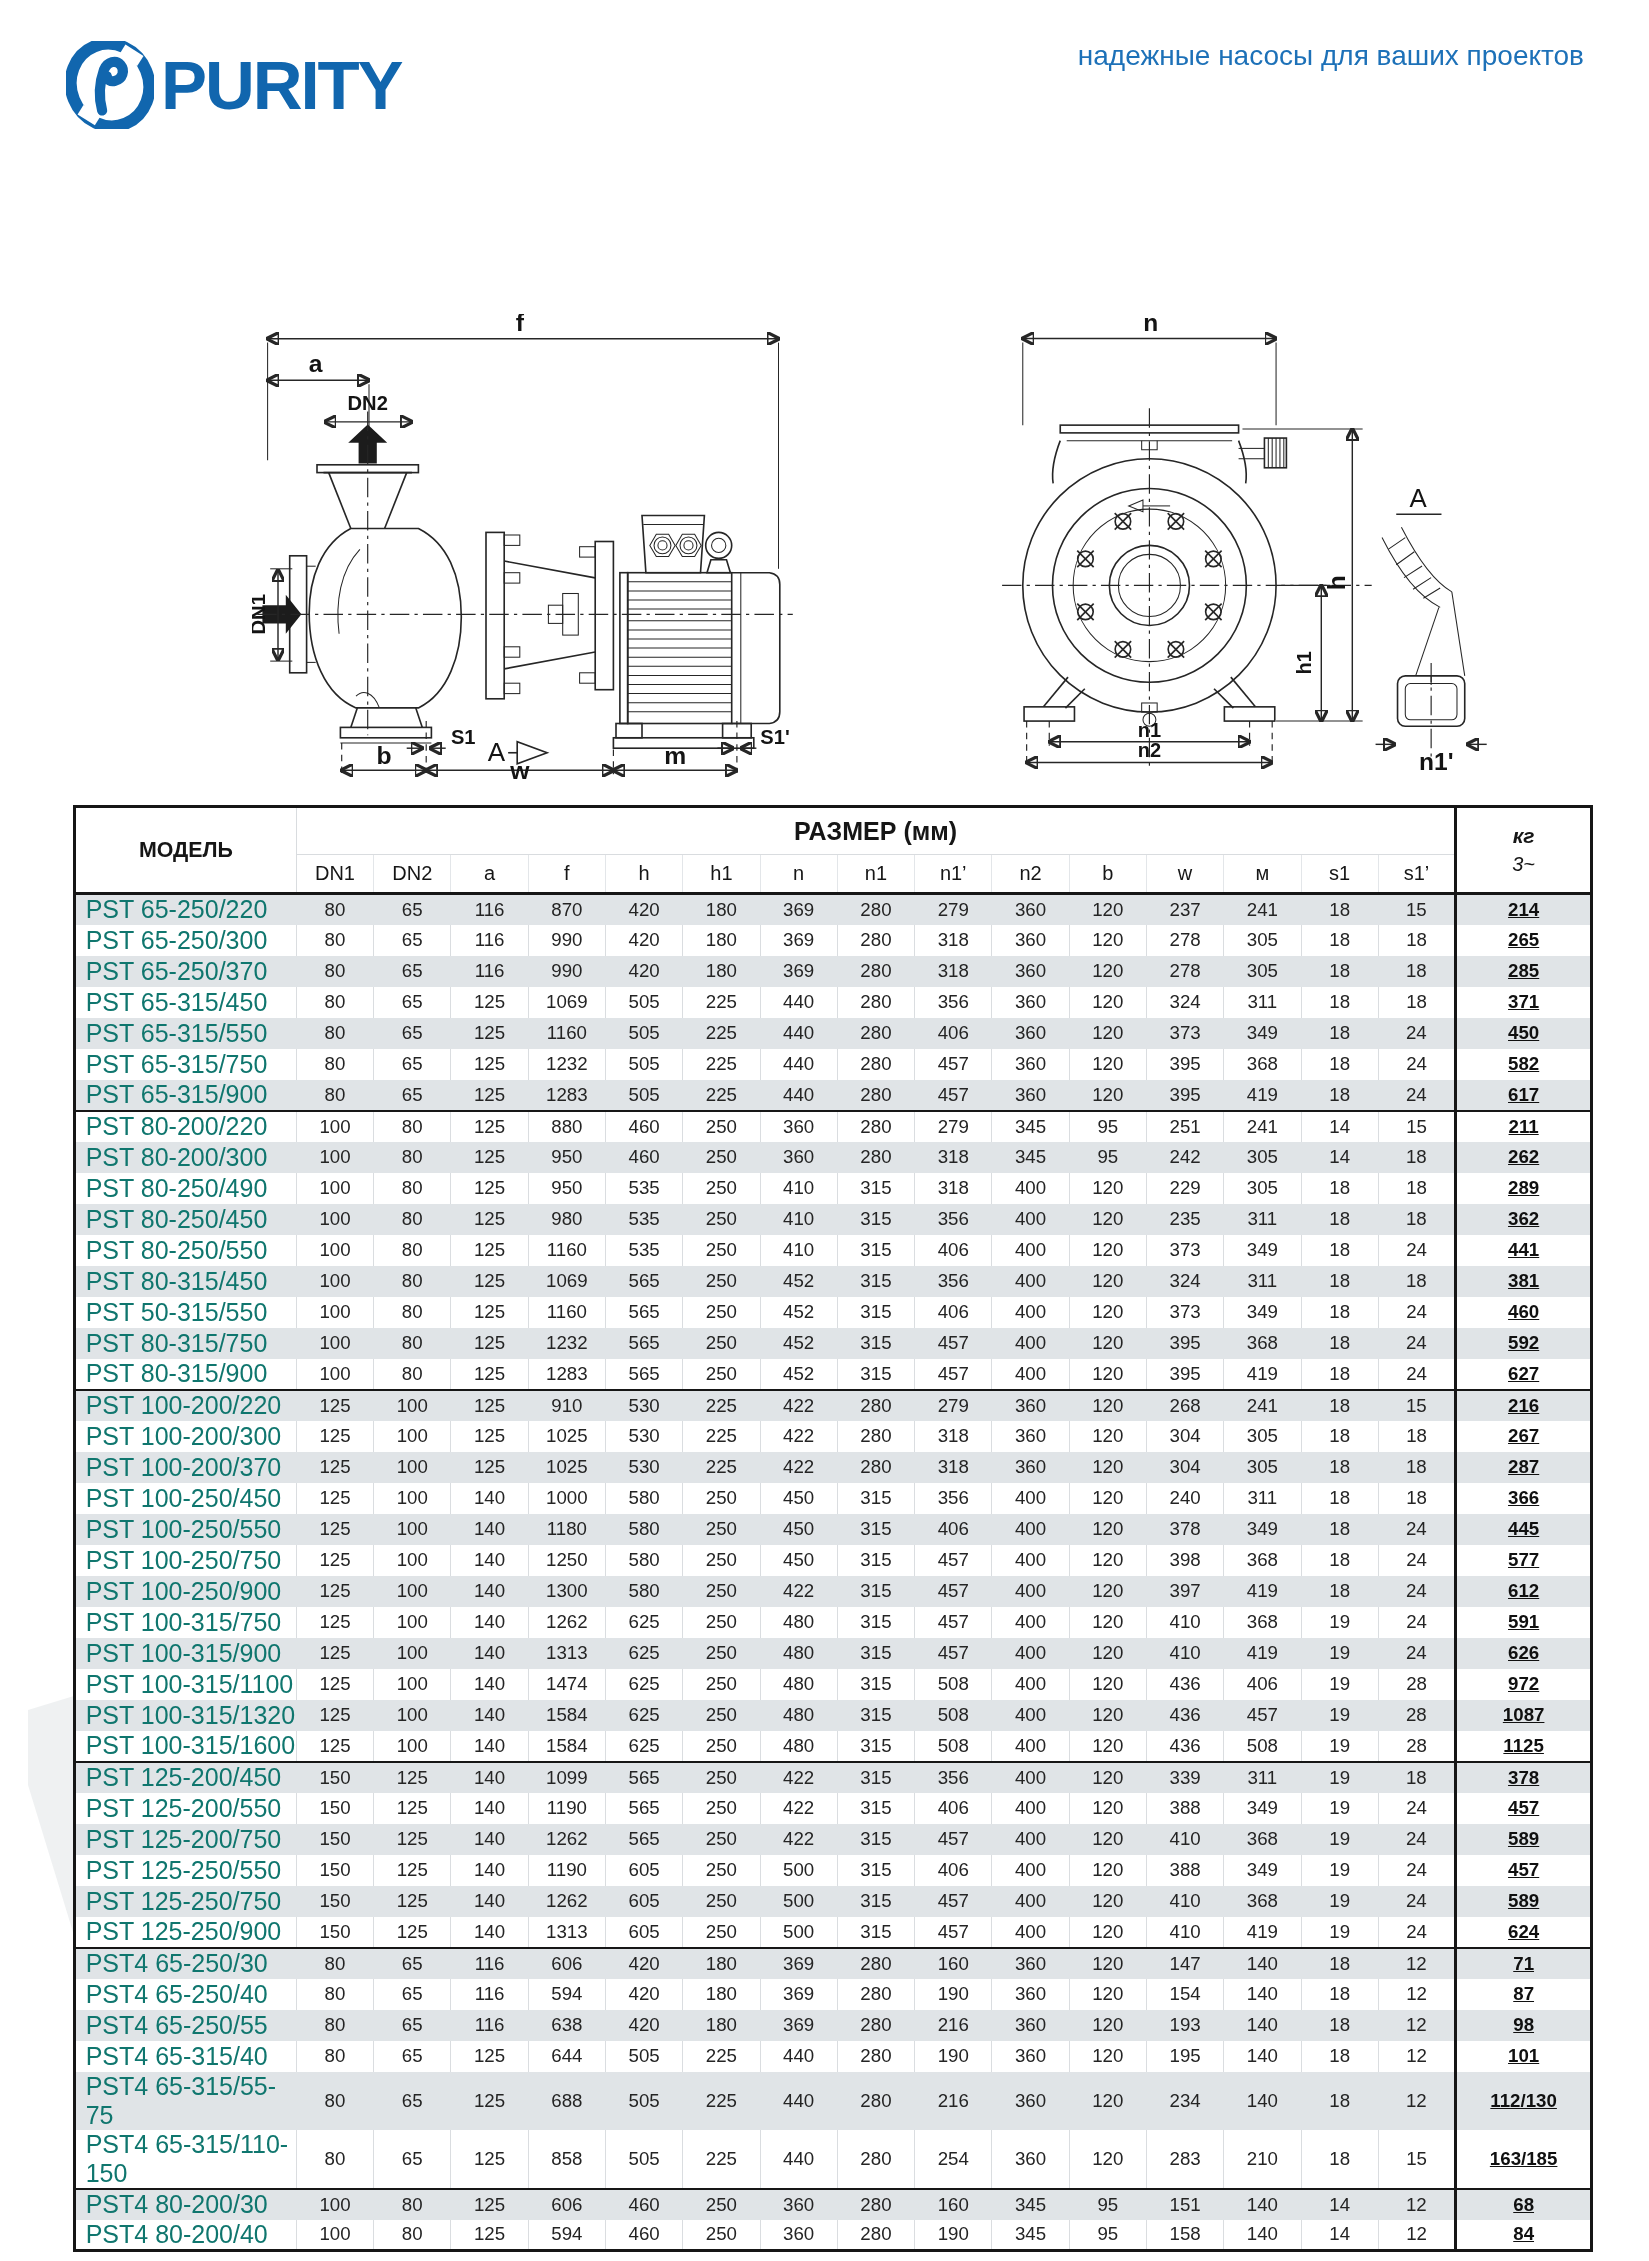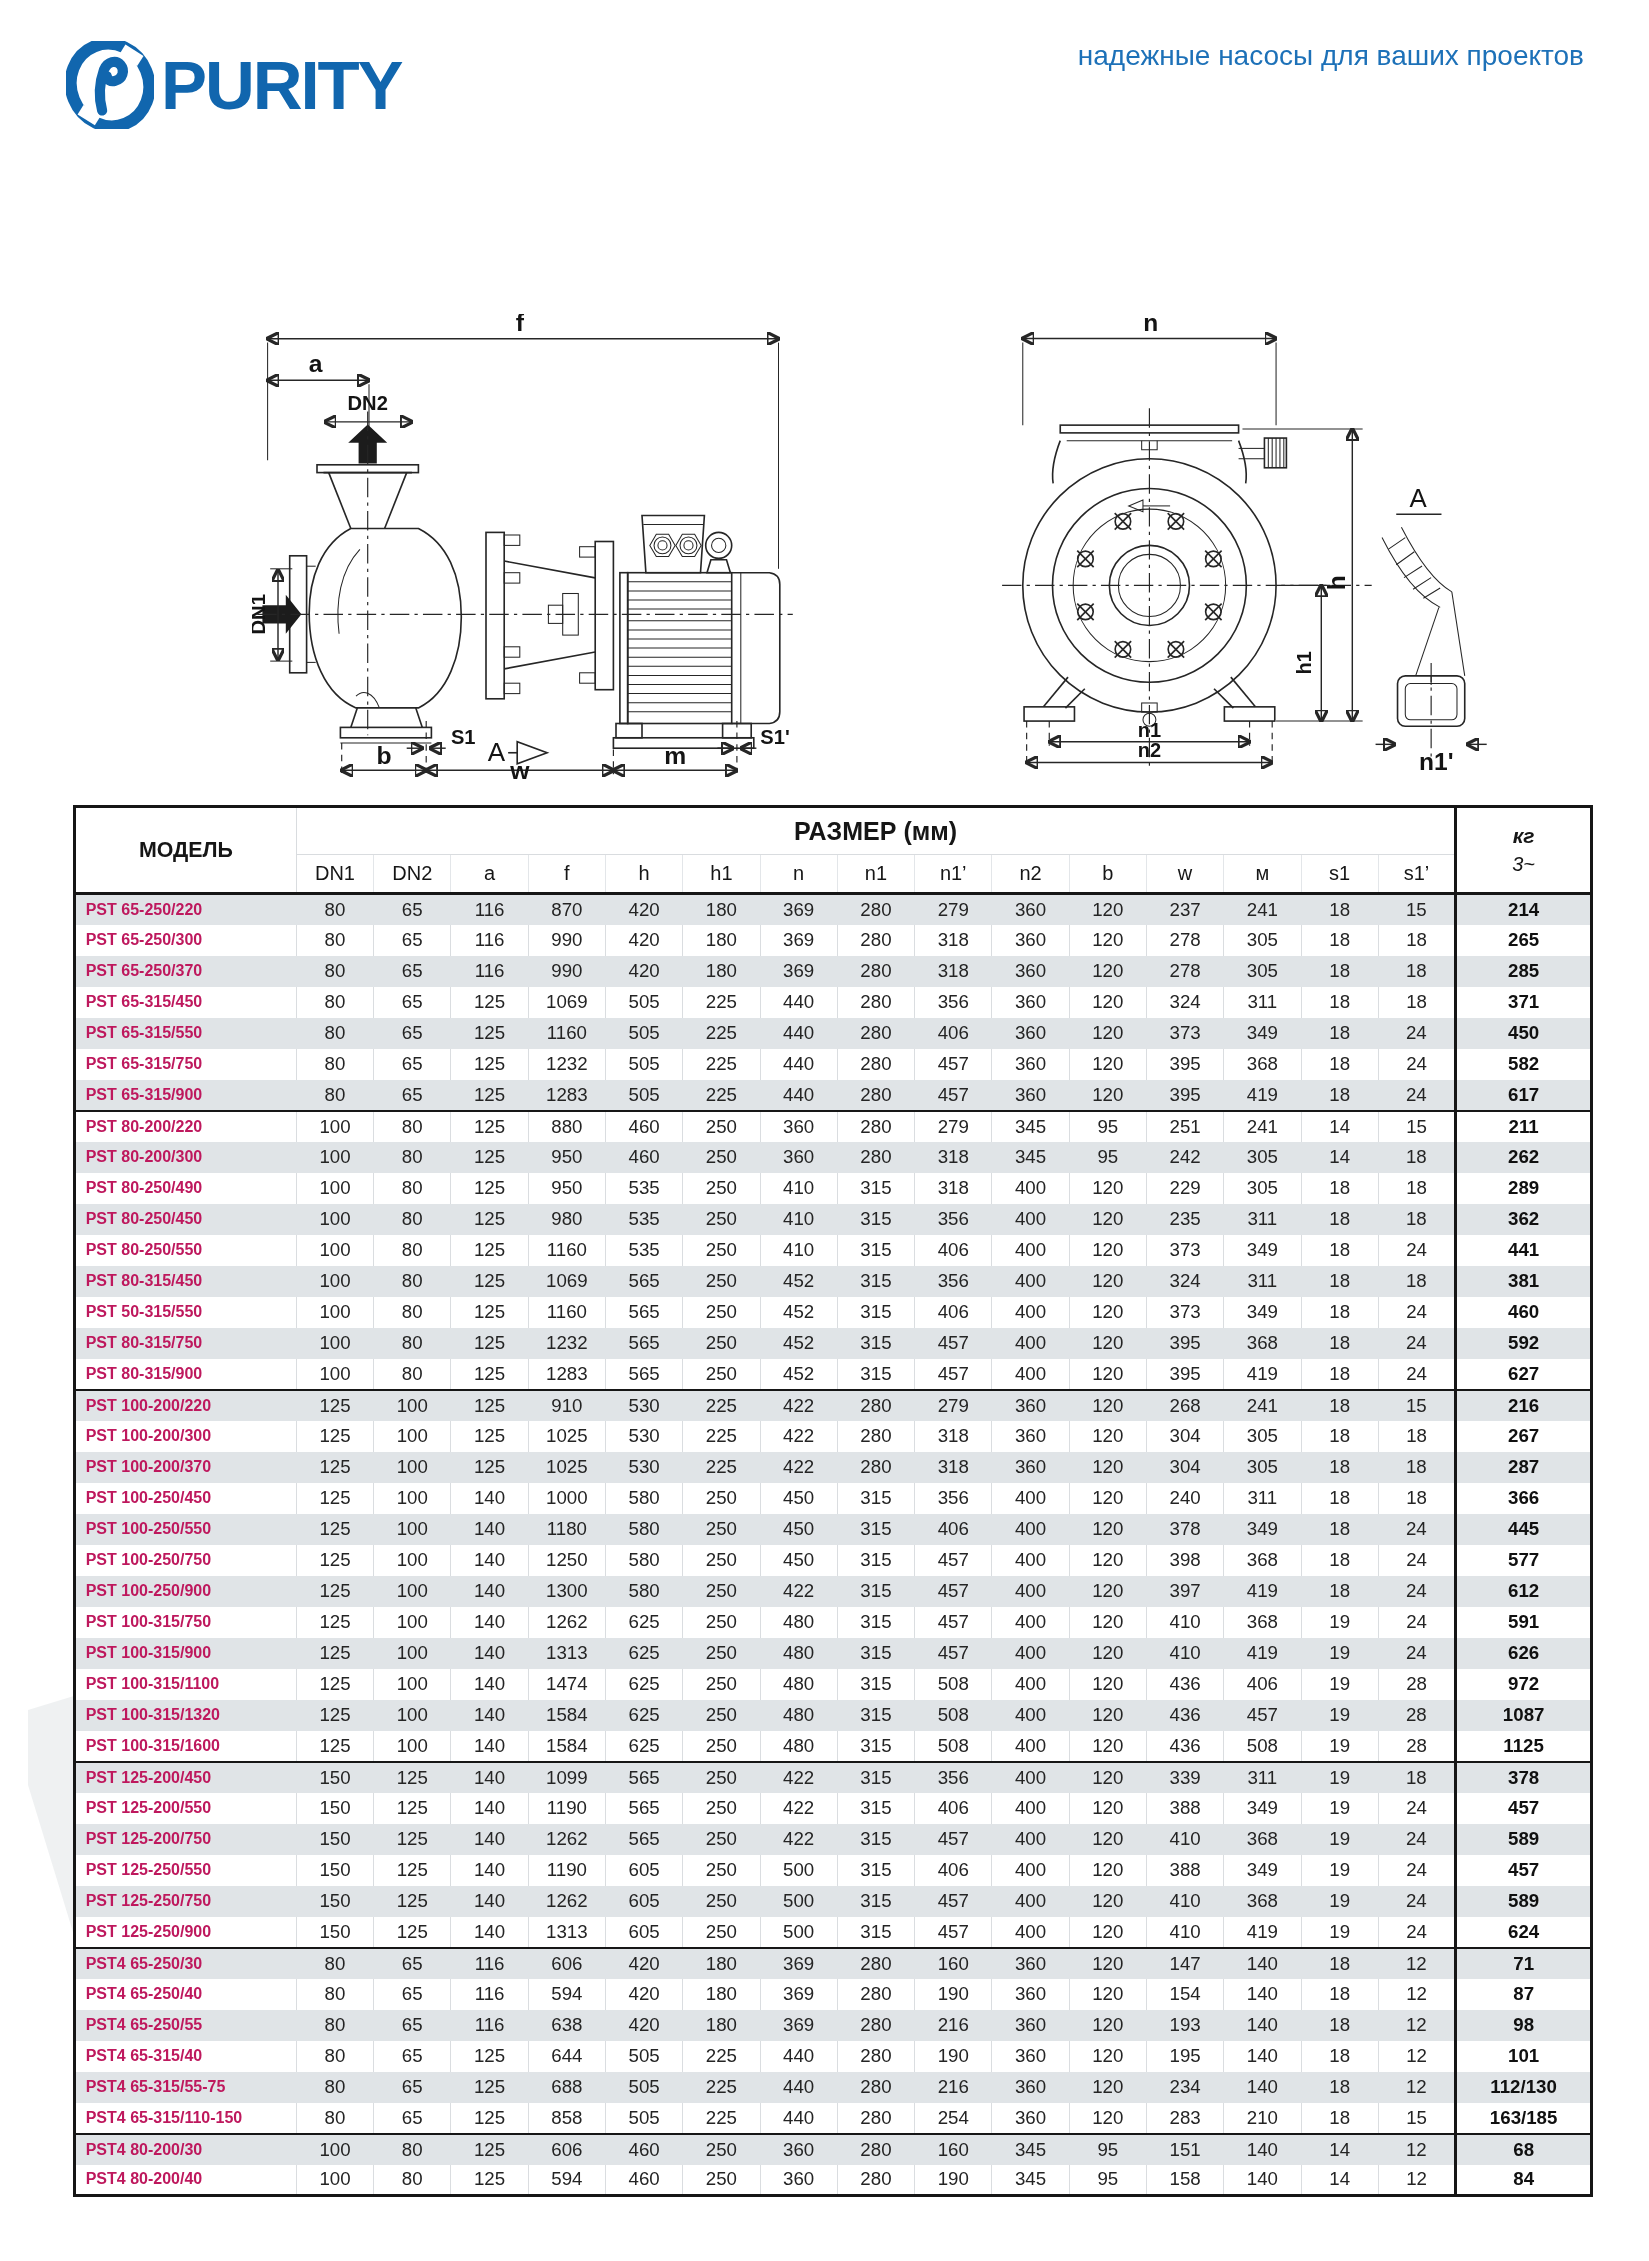--- a/index.html
+++ b/index.html
@@ -45,22 +45,22 @@
   thead { border-bottom:3.5px solid #161616; }
   th { background:#ffffff; font-weight:bold; color:#161616; vertical-align:middle; }
   .th-model { font-size:21.4px; border-right:1.4px solid #d9dcdf; }
   .th-size  { font-size:25px; height:48px; border-bottom:1.4px solid #d9dcdf; }
   .th-kg    { border-left:3.5px solid #161616; font-size:21px;font-style:italic; }
   .th-kg .sub { font-weight:400; font-size:20px; margin-top:4.1px; }
   .th-col   { font-weight:400; font-size:20px; height:39px; border-right:1.4px solid #e3e6e9; }
   .th-col:last-child { border-right:none; }
   tbody.grp + tbody.grp { border-top:2.8px solid #161616; }
   td { height:31px; text-align:center; font-size:18.7px; color:#242424; vertical-align:middle; }
-  td.model { text-align:left; padding-left:9.7px; font-weight:bold; font-size:16px; color:#be185d; }
-  td.kg { font-weight:bold; color:#101010; border-left:3.5px solid #161616; }
+  td.model { text-align:left; padding-left:9.7px; font-weight:normal; font-size:25px; color:#0f766e; }
+  td.kg { font-weight:bold; color:#101010; border-left:3.5px solid #161616;text-decoration:underline; }
   tr.g td { background:#e0e4e7; }
   tr.w td { background:#ffffff; border-right:1.4px solid #dadde0; }
   tr.w td.kg { border-right:none; }
 </style>
 </head>
 <body>
 
 <div class="logo">
   <svg width="88" height="88" viewBox="0 0 190 190">
     <ellipse cx="95" cy="95" rx="84" ry="90" fill="none" stroke="#1166ae" stroke-width="26" transform="rotate(-22 95 95)"></ellipse>

